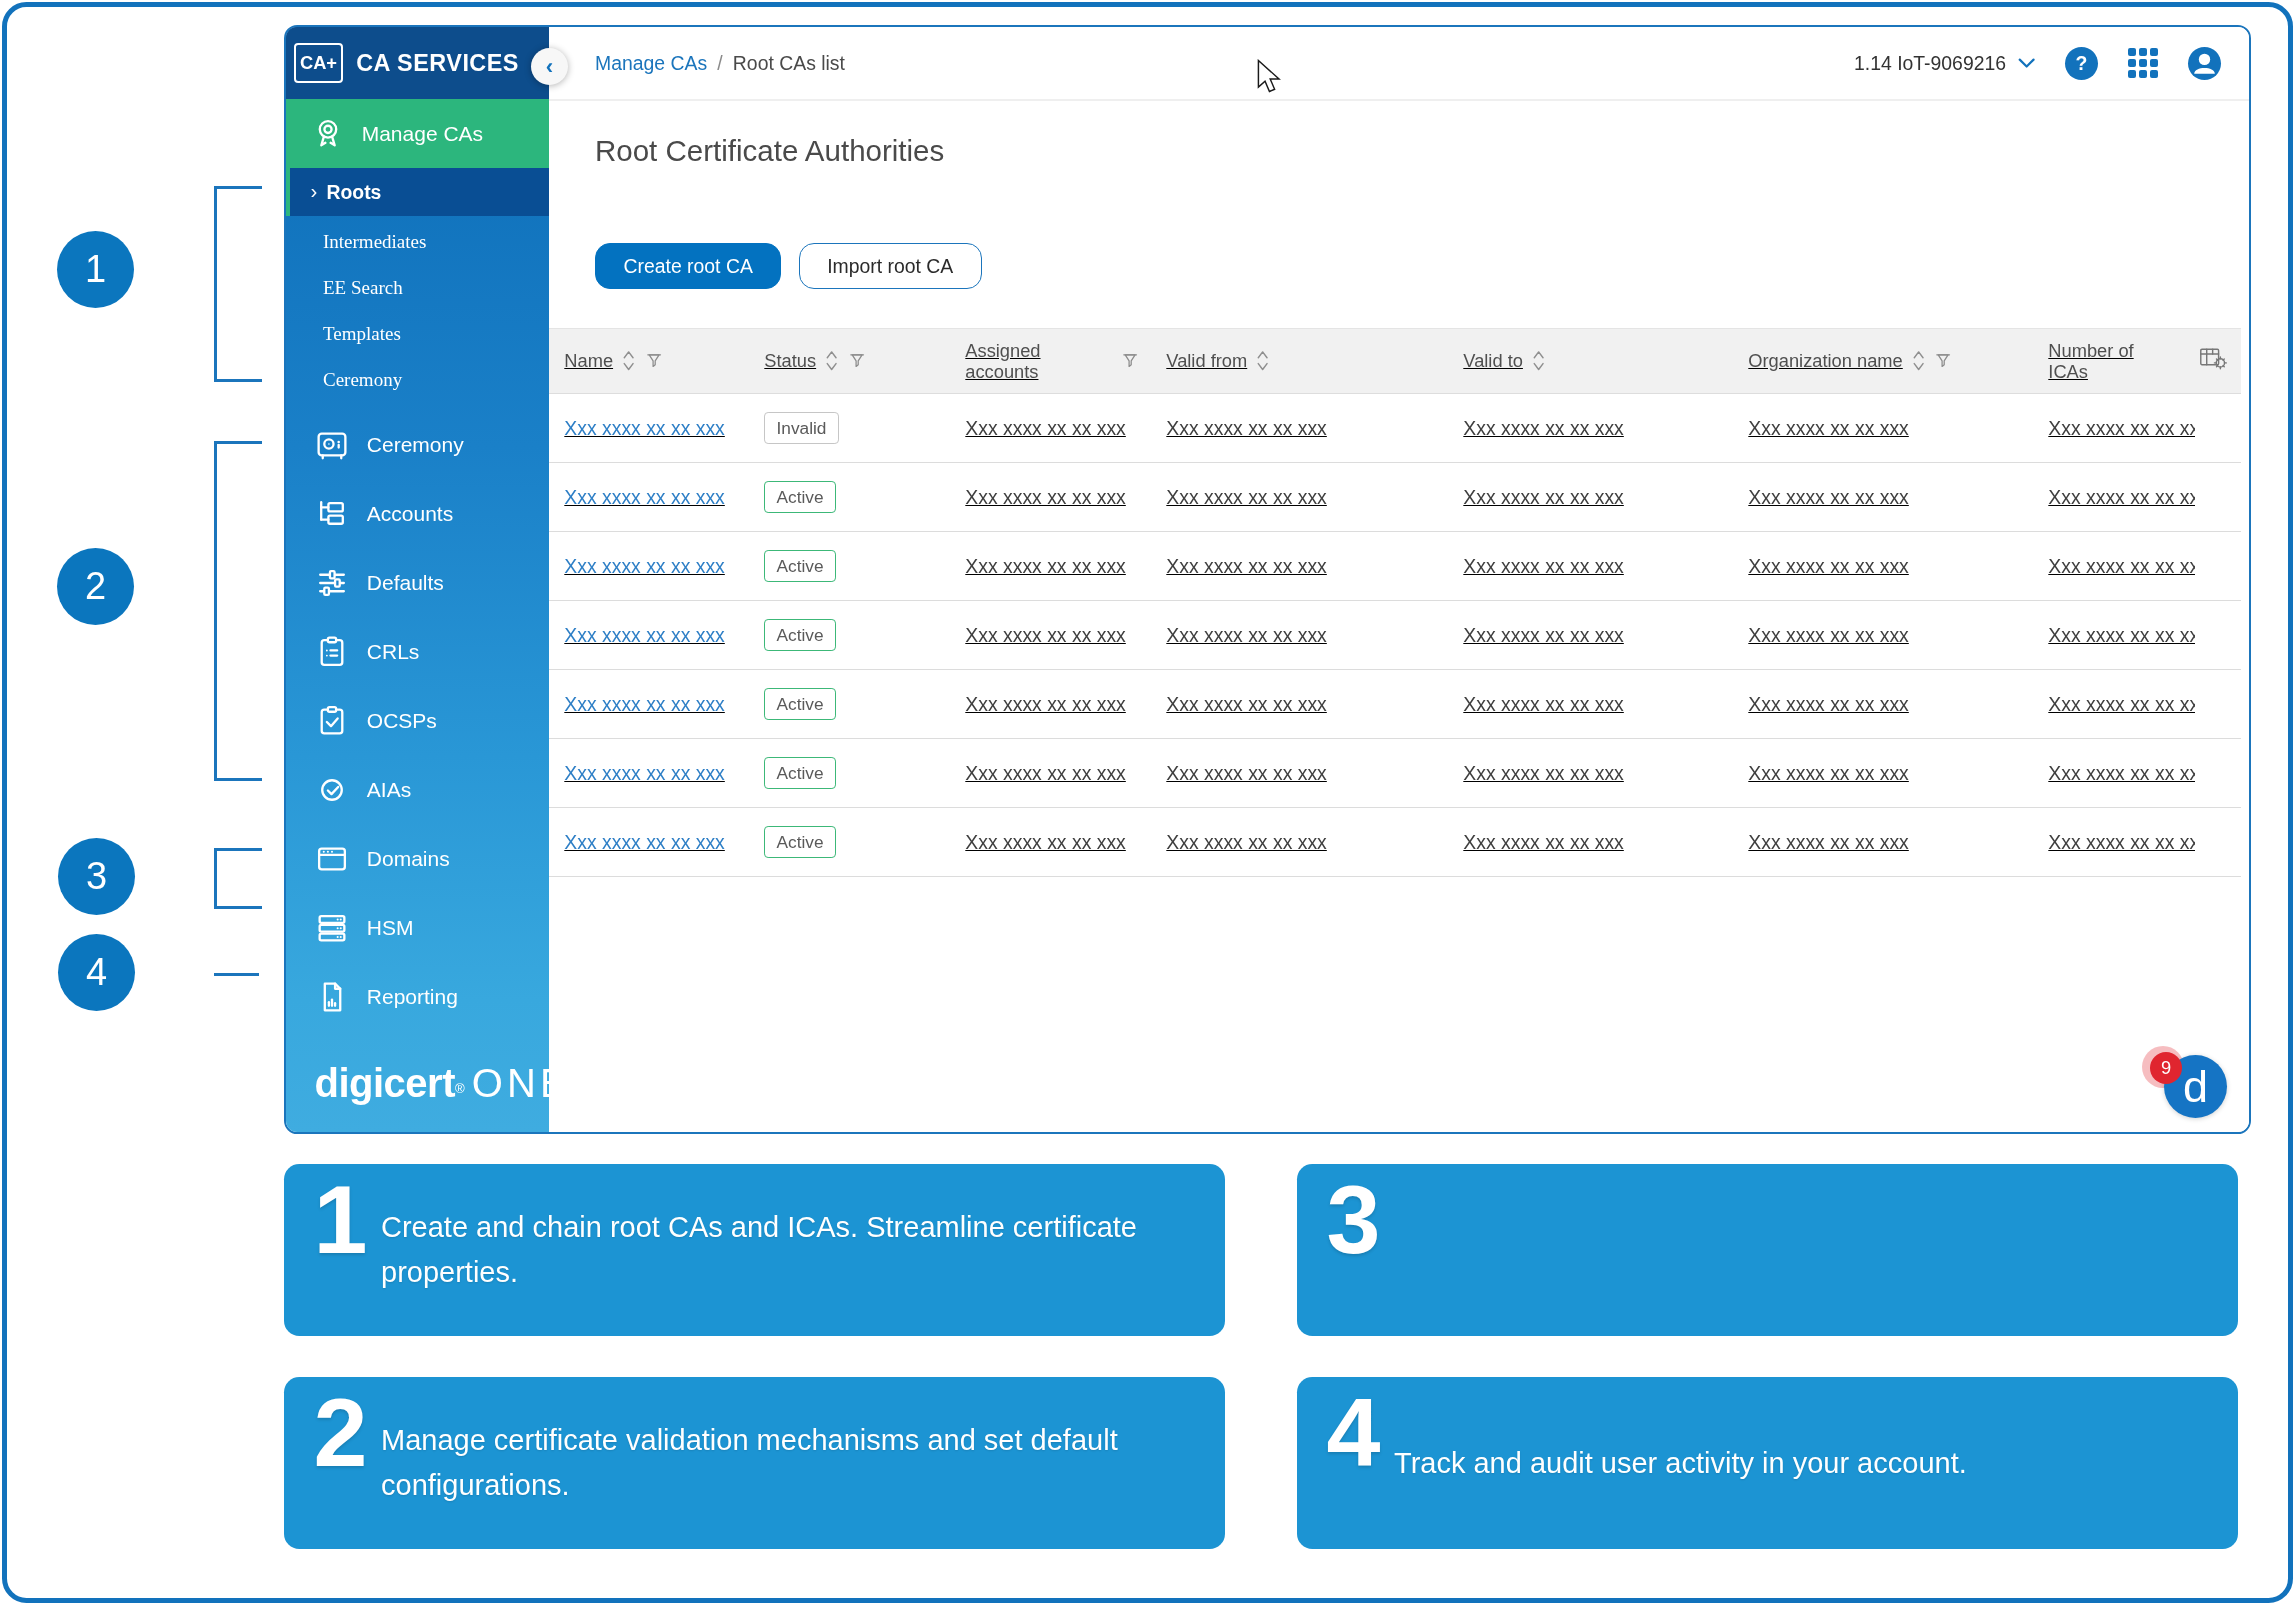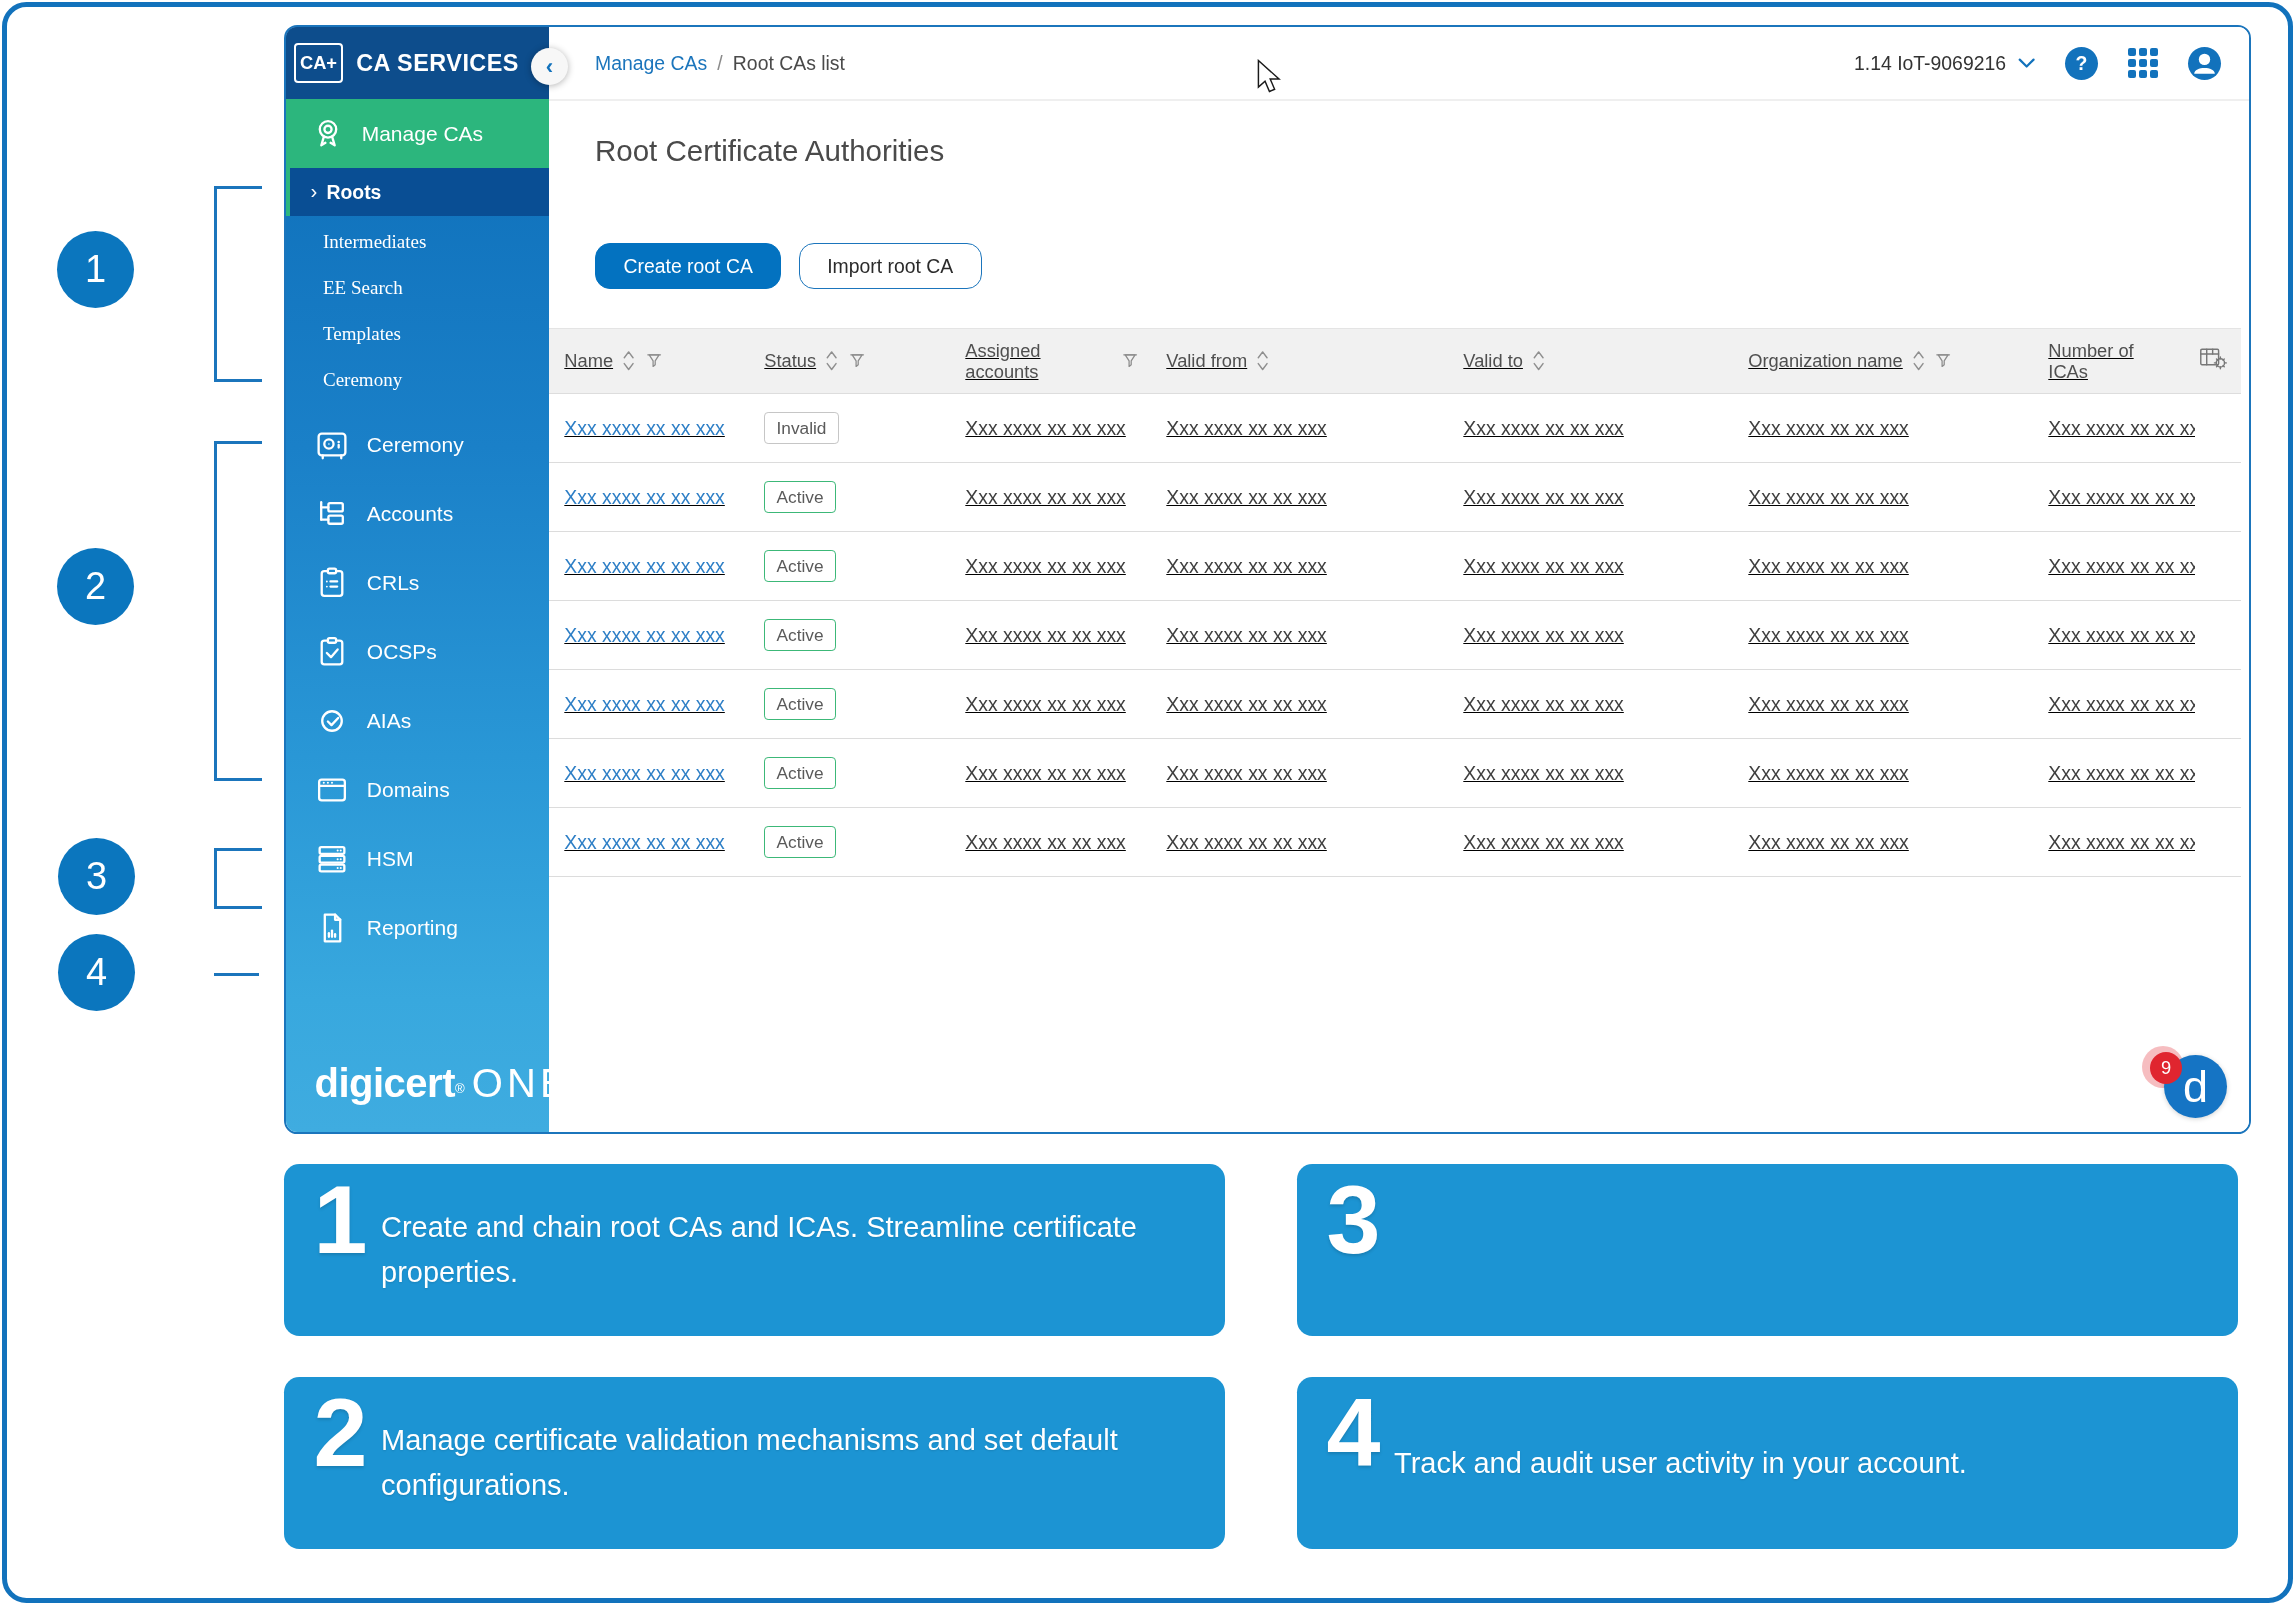--- a/index.html
+++ b/index.html
@@ -185,20 +185,33 @@
             <path d="M14 46 H28"></path>
             <rect x="28" y="14" width="28" height="16" rx="3"></rect>
             <rect x="28" y="38" width="28" height="16" rx="3"></rect>
           </svg>
       </span>
       <span>Accounts</span>
     </div>
     <div class="nav-item">
       <span class="nav-ic">
         <svg viewBox="0 0 70 70">
+            <path d="M12 19 H58"></path>
+            <path d="M12 35 H58"></path>
+            <path d="M12 51 H58"></path>
+            <rect x="31" y="12" width="9" height="14" rx="2" fill="#1E85CB"></rect>
+            <rect x="41" y="28" width="9" height="14" rx="2" fill="#1E85CB"></rect>
+            <rect x="20" y="44" width="9" height="14" rx="2" fill="#1E85CB"></rect>
+          </svg>
+      </span>
+      <span>Defaults</span>
+    </div>
+    <div class="nav-item">
+      <span class="nav-ic">
+        <svg viewBox="0 0 70 70">
             <rect x="15" y="12" width="40" height="48" rx="5"></rect>
             <rect x="27" y="7" width="16" height="9" rx="3" fill="#1F8CCF"></rect>
             <circle cx="25" cy="32" r="1.8" fill="#fff" stroke="none"></circle>
             <path d="M32 32 H45"></path>
             <circle cx="25" cy="42" r="1.8" fill="#fff" stroke="none"></circle>
             <path d="M32 42 H45"></path>
           </svg>
       </span>
       <span>CRLs</span>
     </div>

